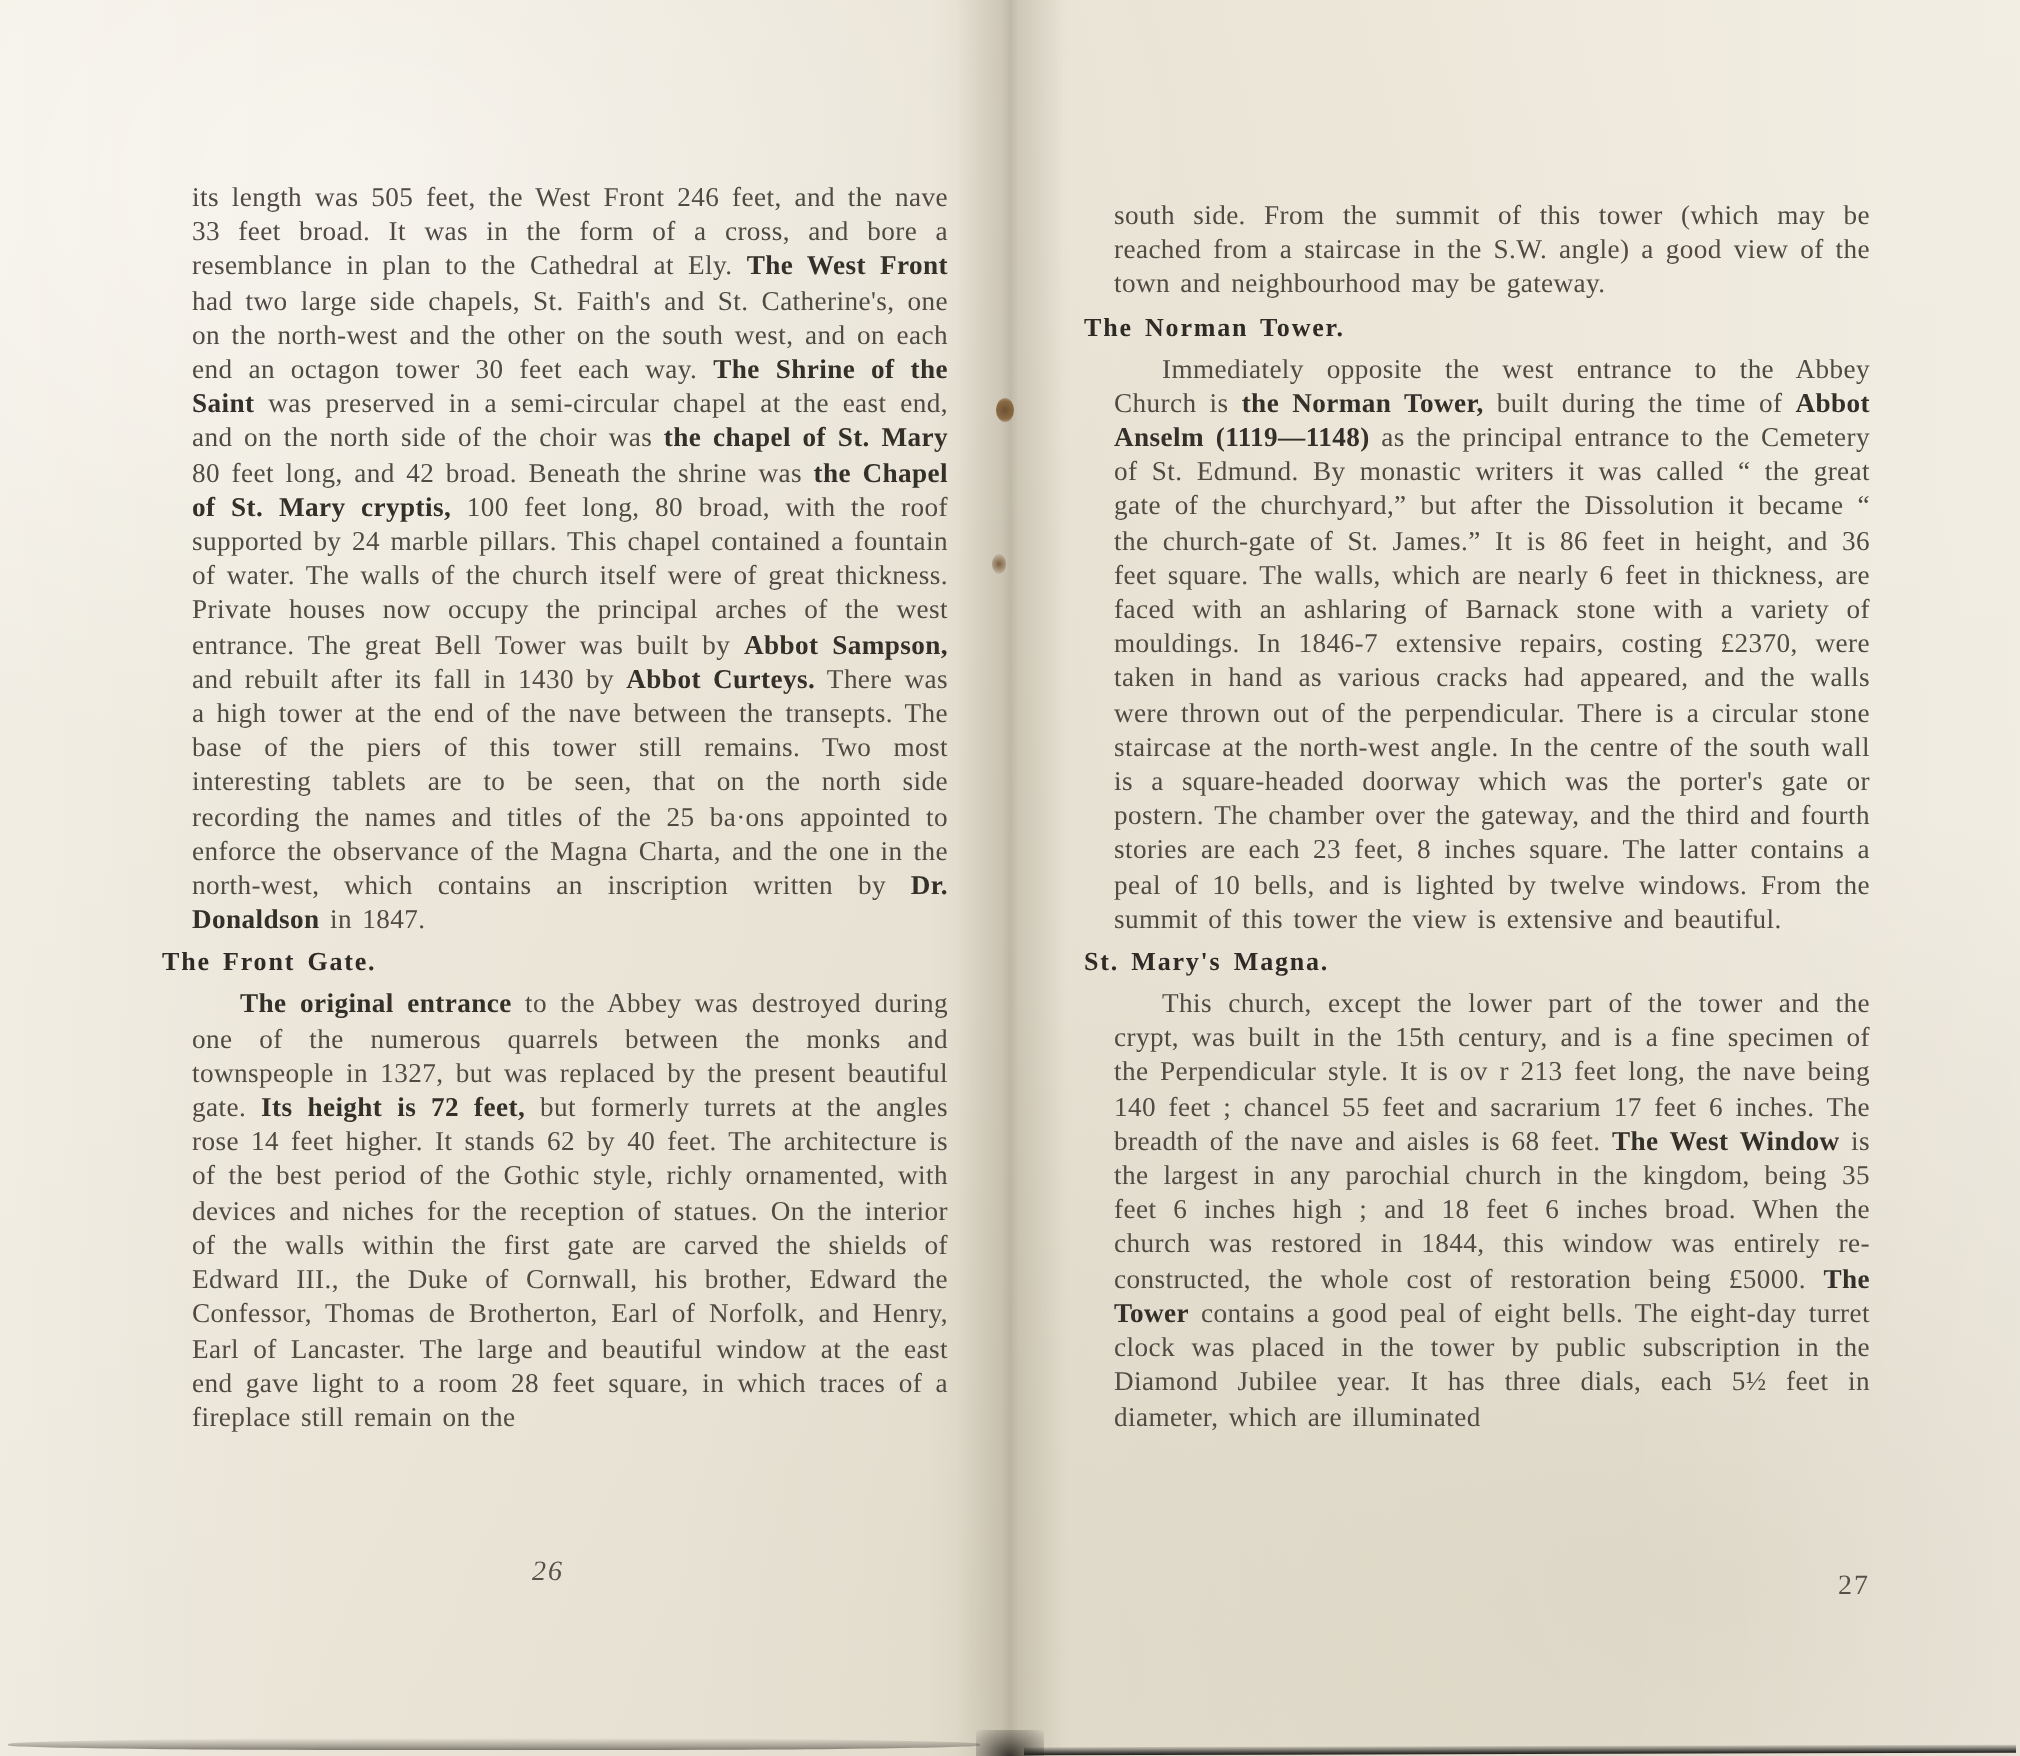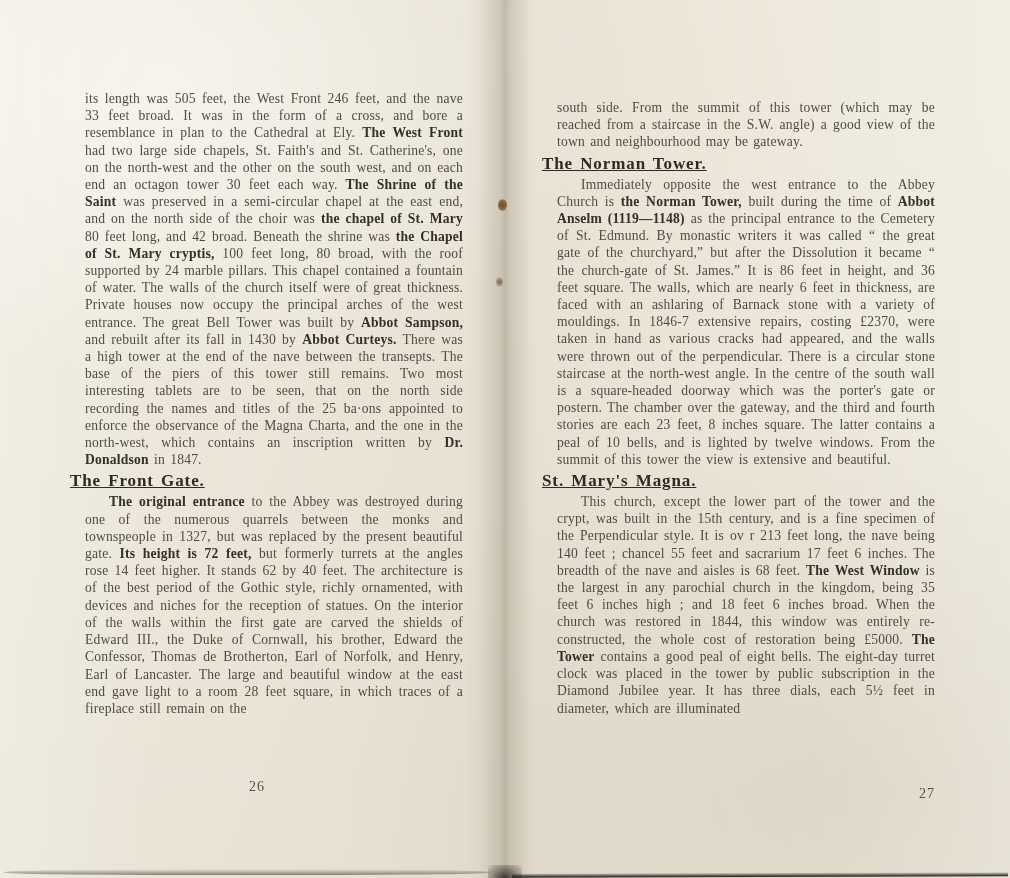--- a/index.html
+++ b/index.html
@@ -24,45 +24,44 @@
   }
   .text-block{
     position:absolute;
     color:#4f4b43;
     font-size:13.6px;
     line-height:17.2px;
     text-align:justify;
     word-spacing:1.6px;
     letter-spacing:0.2px;
   }
-  .text-left{left:85px;top:90px;width:378px;height:720px;}
+  .text-left{left:96px;top:90px;width:378px;height:720px;}
   .text-right{left:52px;top:99px;width:378px;height:730px;}
   .text-block p{margin:0;}
   .text-block p.indent{text-indent:24px;}
   .text-block .b{font-weight:700;color:#33302a;}
   .text-block h3{
     margin:3px 0 3px -15px;
-    font-size:17px;
+    font-size:13px;
     line-height:19px;
     letter-spacing:0.9px;
     word-spacing:2px;
     color:#2e2b26;
     font-weight:700;
     text-align:left;
-    text-decoration:underline;
   }
   .page-number{
     position:absolute;
     width:378px;
     text-align:center;
     color:#55514a;
     font-size:14px;
     letter-spacing:1px;
   }
-  .pn-left{left:68px;top:779px;}
+  .pn-left{left:85px;top:779px;font-style:italic;}
   .pn-right{left:52px;top:786px;text-align:right;}
   .foxing{position:absolute;border-radius:50%;pointer-events:none;}
   .fox-1{left:498px;top:199px;width:9px;height:12px;background:radial-gradient(circle,#6f5233 0%, #8a6a45 60%, rgba(138,106,69,0) 100%);}
   .fox-2{left:496px;top:277px;width:7px;height:10px;background:radial-gradient(circle,#7d5f3e 0%, rgba(138,106,69,0) 95%);}
   .edge-bottom-left{
     position:absolute;left:4px;bottom:3px;width:486px;height:6px;
     border-radius:50% 50% 40% 40%;
     background:linear-gradient(180deg, rgba(130,126,116,0) 0%, rgba(110,106,96,0.55) 70%, rgba(90,88,80,0.75) 100%);
     pointer-events:none;
   }

